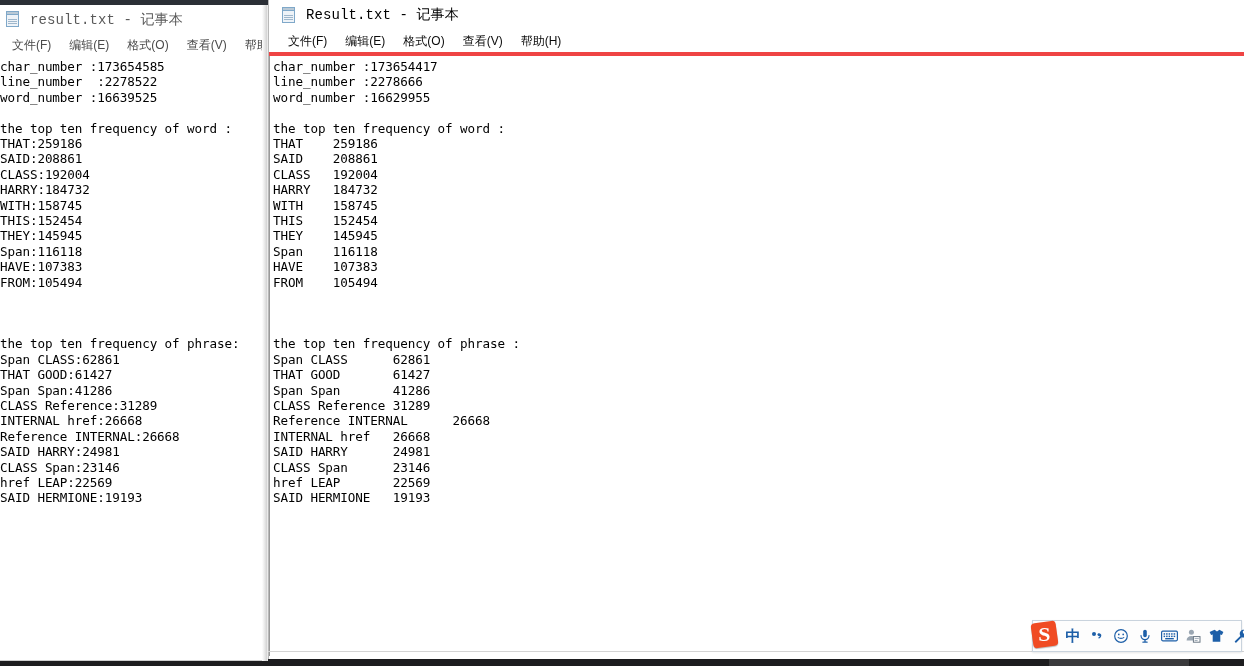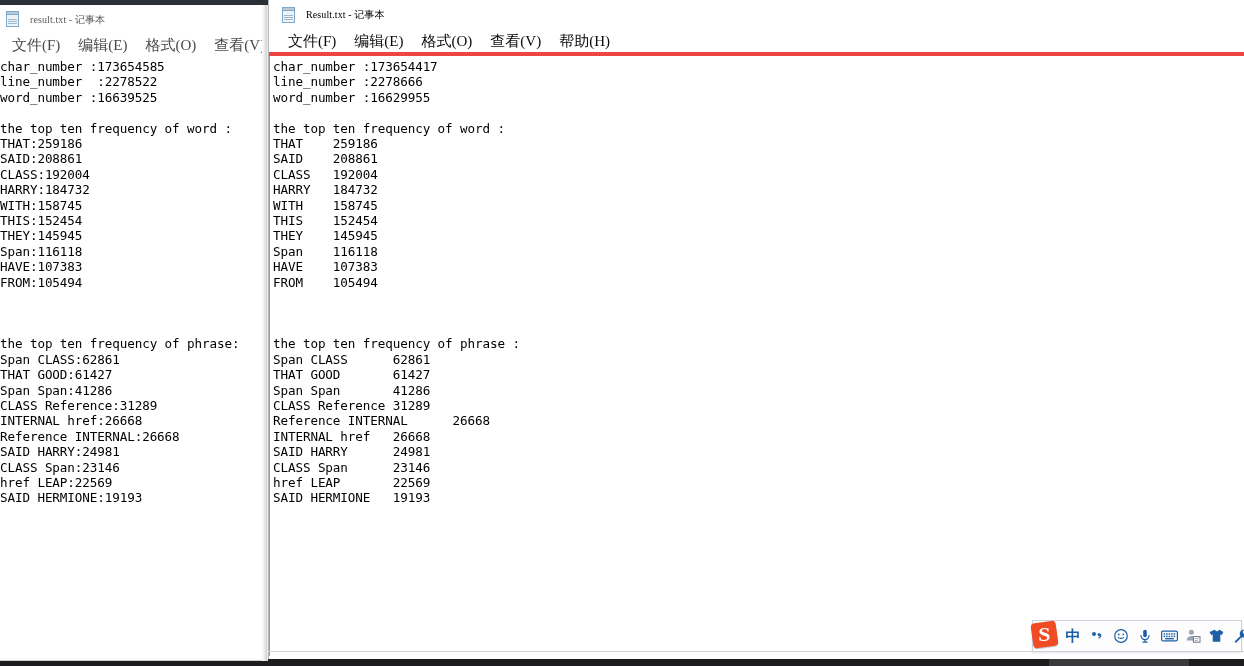--- a/index.html
+++ b/index.html
@@ -26,30 +26,30 @@
   
   .notepad{position:absolute;background:#ffffff;box-sizing:border-box;}
   .np-titlebar{
     height:29px;background:#ffffff;display:flex;align-items:center;
     padding-left:10px;box-sizing:border-box;position:relative;
   }
   .np-icon{
     width:17px;height:17px;margin-right:8px;flex:0 0 auto;position:relative;
   }
   .np-title{
-    font-family:Liberation Serif, serif;
-    font-size:10px;color:#000000;white-space:nowrap;letter-spacing:0.1px;
+    font-family:Liberation Mono, monospace;
+    font-size:14px;color:#000000;white-space:nowrap;letter-spacing:0.1px;
   }
   .np-menubar{
     height:22px;background:#ffffff;display:flex;align-items:center;
     padding-left:8px;box-sizing:border-box;
   }
   .np-menu-item{
-    font-family:Liberation Serif, serif;
-    font-size:15px;color:#0b0b0b;padding:0 9px;white-space:nowrap;
+    font-family:Liberation Sans, sans-serif;
+    font-size:12px;color:#0b0b0b;padding:0 9px;white-space:nowrap;
     line-height:22px;cursor:default;
   }
   .np-client{
     background:#ffffff;overflow:hidden;position:relative;
   }
   .np-text{
     font-family:"DejaVu Sans Mono","Liberation Mono",monospace;
     font-size:12.6px;line-height:15.4px;color:#000000;
     white-space:pre;letter-spacing:-0.1px;
     padding:3px 0 0 3px;margin:0;

